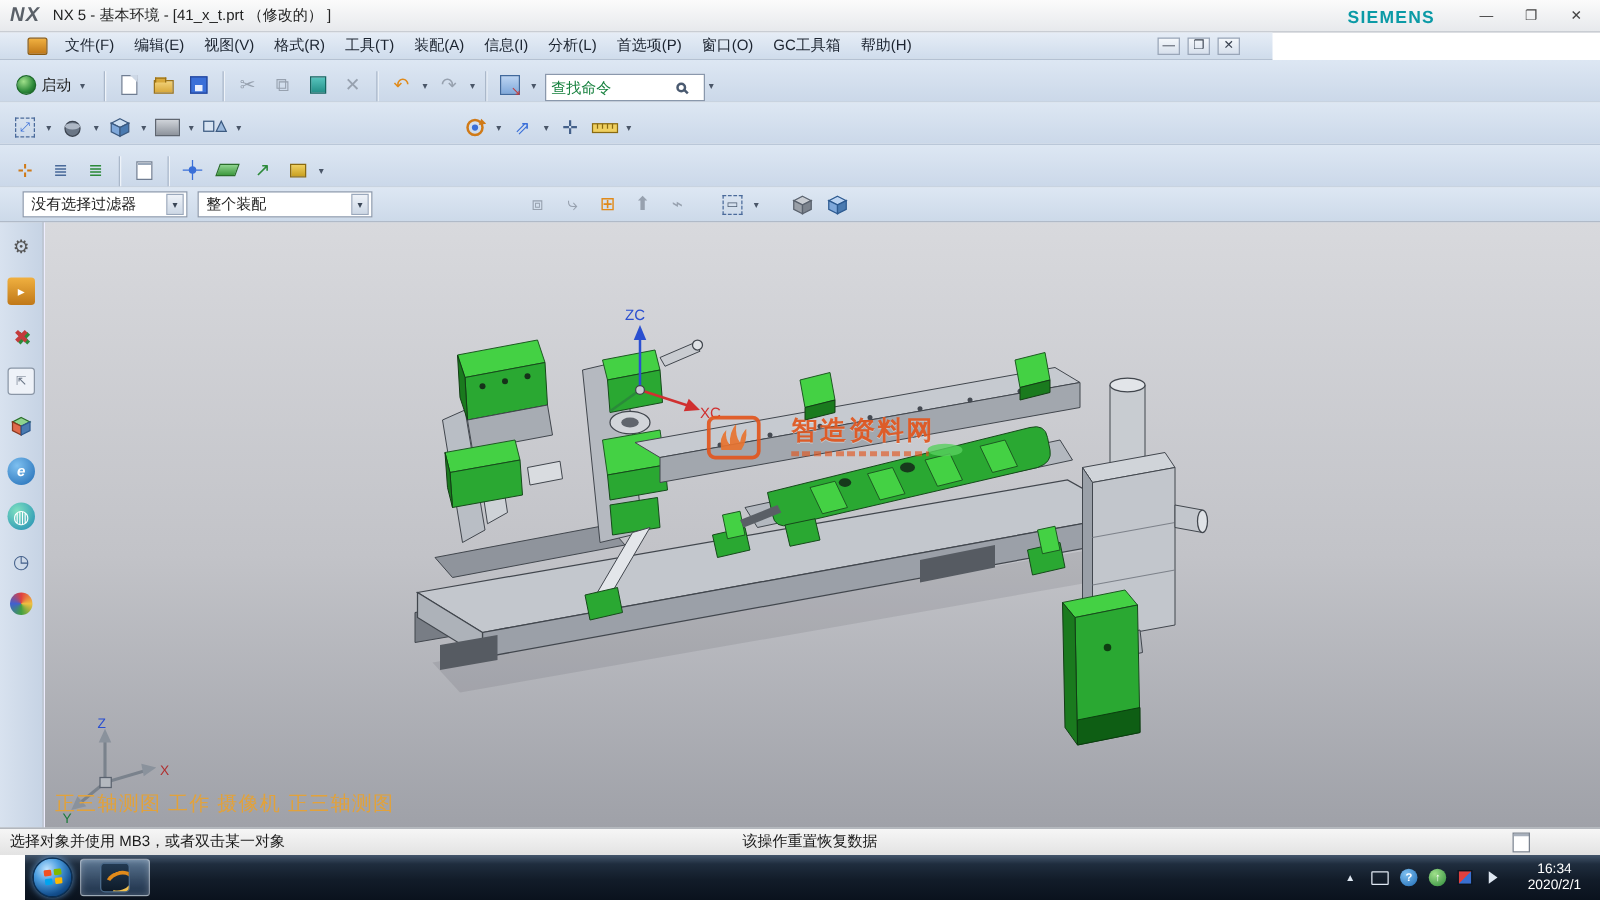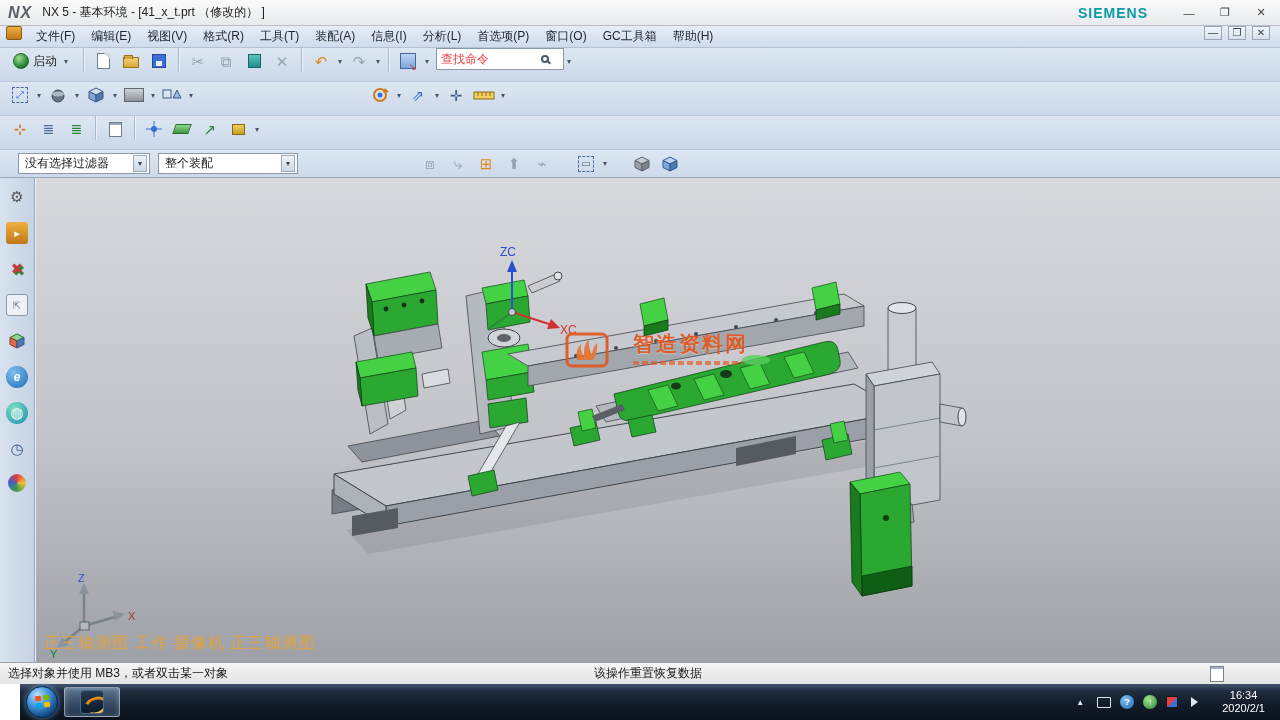--- a/index.html
+++ b/index.html
@@ -12,34 +12,34 @@
     display:flex; align-items:center; padding:0 8px; }
   .nx-logo { font-weight:bold; font-style:italic; font-size:16px; color:#5a6068; letter-spacing:1px; margin-right:10px; }
   .title-text { font-size:12px; color:#222; }
   .titlebar-right { margin-left:auto; display:flex; align-items:center; gap:14px; }
   .brand { font-weight:bold; font-size:14px; letter-spacing:1px; color:var(--brand-teal,#0b9aa6); margin-right:16px; }
   .win-btn { width:22px; height:16px; display:flex; align-items:center; justify-content:center;
     color:#444; font-size:11px; cursor:default; }
   .win-btn.min::after{content:"—";} .win-btn.max::after{content:"❐";} .win-btn.close::after{content:"✕";}
 
   
-  .menubar { position:absolute; top:26px; left:0; width:1280px; height:22px;
+  .menubar { position:absolute; top:26px; left:0; width:1018px; height:22px;
     background:linear-gradient(#e6edf6,#cfdcec); border-bottom:1px solid #b4c1d2;
-    display:flex; padding:0 4px; }
+    display:flex; align-items:center; padding:0 20px; }
   .menu-icon { width:16px; height:14px; background:linear-gradient(#f0b040,#c07818); border:1px solid #8a5a10; border-radius:2px; margin:0 6px 0 2px; }
   .menu-item { padding:2px 8px; color:#1c2430; cursor:default; white-space:nowrap; }
   .mdi-controls { margin-left:auto; display:flex; gap:6px; padding-right:6px; }
   .mdi-btn { width:18px; height:14px; text-align:center; font-size:10px; color:#3a4250;
     border:1px solid #9aa6b8; background:linear-gradient(#f4f7fb,#d7e0ec); line-height:12px; }
   .mdi-btn.min::after{content:"—";} .mdi-btn.max::after{content:"❐";} .mdi-btn.close::after{content:"✕";}
 
   
   .tbrow { position:absolute; left:0; width:1280px; height:34px;
     background:linear-gradient(#dde7f3,#cbd8e9); border-bottom:1px solid #bac7d8;
-    display:flex; align-items:flex-start; padding:0 6px; }
+    display:flex; align-items:flex-end; padding:0 6px; }
   .tb1{top:48px;} .tb2{top:82px;} .tb3{top:116px;}
   .tb-btn { min-width:26px; height:26px; display:flex; align-items:center; justify-content:center;
     border:1px solid transparent; border-radius:2px; margin:0 1px; cursor:default; }
   .dd { width:10px; height:26px; display:flex; align-items:center; justify-content:center; color:#4a5668; font-size:8px; cursor:default; }
   .dd::after { content:"▾"; }
   .sep { width:1px; height:24px; background:#aab8ca; margin:0 5px; box-shadow:1px 0 0 #eef3f9; }
   .glyph { font-size:15px; line-height:1; }
   .gray { color:#97a1af; } .orange { color:#e08a1a; } .blue { color:#3a6fd8; } .dkgreen{ color:#2d8a3a; }
   .start-btn { display:flex; align-items:center; gap:4px; padding:0 6px; height:26px; border:1px solid transparent; border-radius:2px; }
   .start-orb-ic { width:16px; height:16px; border-radius:50%;
@@ -49,21 +49,21 @@
   .ic-folder { width:16px; height:11px; background:linear-gradient(#f2d27a,#d8a83a); border:1px solid #9a7218; position:relative; margin-top:3px; }
   .ic-folder::before { content:""; position:absolute; top:-3px; left:0; width:7px; height:3px; background:#d8a83a; border:1px solid #9a7218; border-bottom:none; }
   .ic-floppy { width:14px; height:14px; background:#3a6fd8; border:1px solid #26479a; position:relative; }
   .ic-floppy::after { content:""; position:absolute; left:3px; bottom:1px; width:6px; height:5px; background:#e8eefc; }
   .ic-paste { width:13px; height:14px; background:linear-gradient(#57c4bd,#248f88); border:1px solid #156560; }
   .ic-swatch { width:20px; height:14px; background:linear-gradient(#cfd3d9,#8d939c); border:1px solid #5f6670; }
   .ic-fit { width:16px; height:16px; border:1px dashed #4a6a9a; color:#3a6fd8; font-size:10px; display:flex; align-items:center; justify-content:center; }
   .ic-grid { width:16px; height:16px; background:linear-gradient(#bcd4f2,#7fa8da); border:1px solid #41699c; position:relative; }
   .ic-grid::after { content:"↘"; position:absolute; right:-2px; bottom:-4px; color:#c43b3b; font-size:10px; }
   .searchbox { display:flex; align-items:center; height:22px; width:128px; background:#fff; border:1px solid #8a98ac; margin-left:4px; padding:0 4px; }
-  .searchbox input { border:none; outline:none; width:100px; font-size:12px; font-family:inherit; color:#ef4444; background:transparent; }
+  .searchbox input { border:none; outline:none; width:100px; font-size:12px; font-family:inherit; color:#15803d; background:transparent; }
   .ic-search { width:8px; height:8px; border:2px solid #4a5a70; border-radius:50%; position:relative; }
   .ic-search::after { content:""; position:absolute; width:5px; height:2px; background:#4a5a70; transform:rotate(45deg); right:-4px; bottom:-2px; }
   .ic-plane { width:16px; height:10px; background:linear-gradient(#8fd48f,#3f9a3f); border:1px solid #2a6e2a; transform:skewX(-20deg); }
   .ic-layers { color:#4a6a9a; font-size:14px; letter-spacing:-1px; }
   .ic-note { width:13px; height:15px; background:#fff; border:1px solid #6f7d92; box-shadow:inset 0 -2px 0 #fff, inset 0 3px 0 -2px #9aa8ba, inset 0 6px 0 -4px #9aa8ba; }
   .ic-csys { color:#d07a18; font-weight:bold; font-size:14px; }
   .ic-box-y { width:13px; height:11px; background:linear-gradient(#f0d060,#c8a020); border:1px solid #8a6a10; }
 
   
   .selbar { position:absolute; top:150px; left:0; width:1280px; height:28px;

